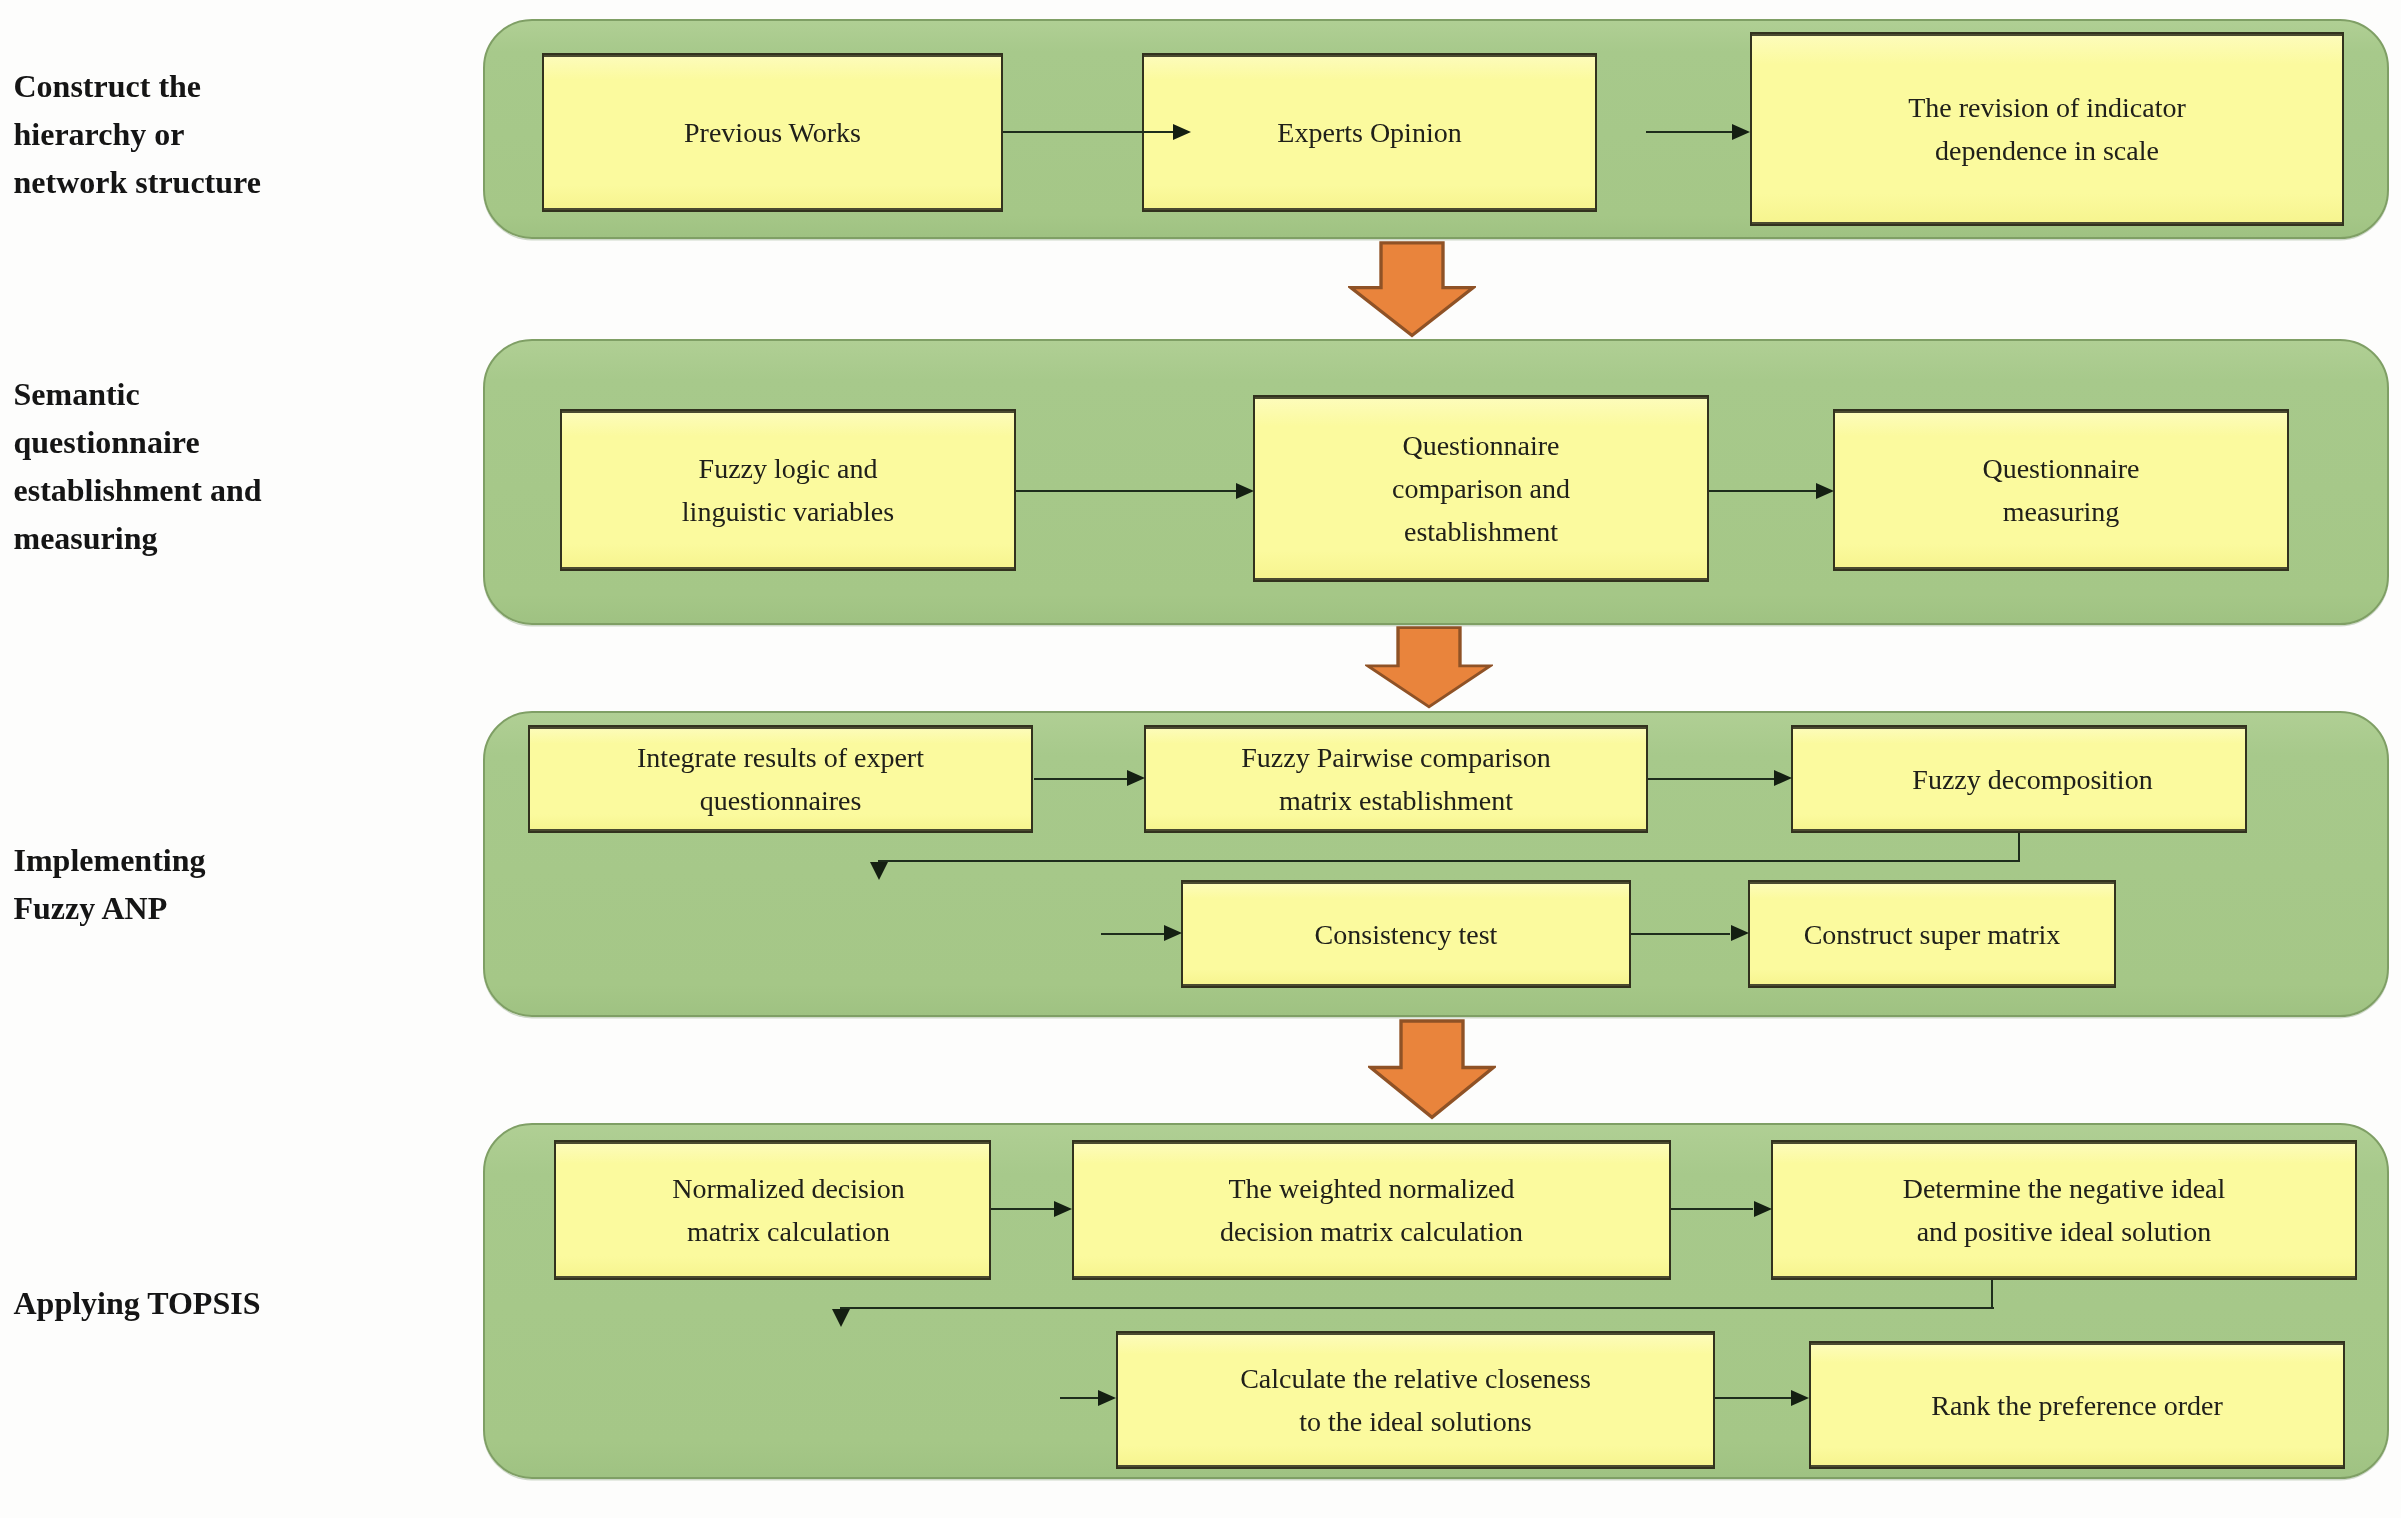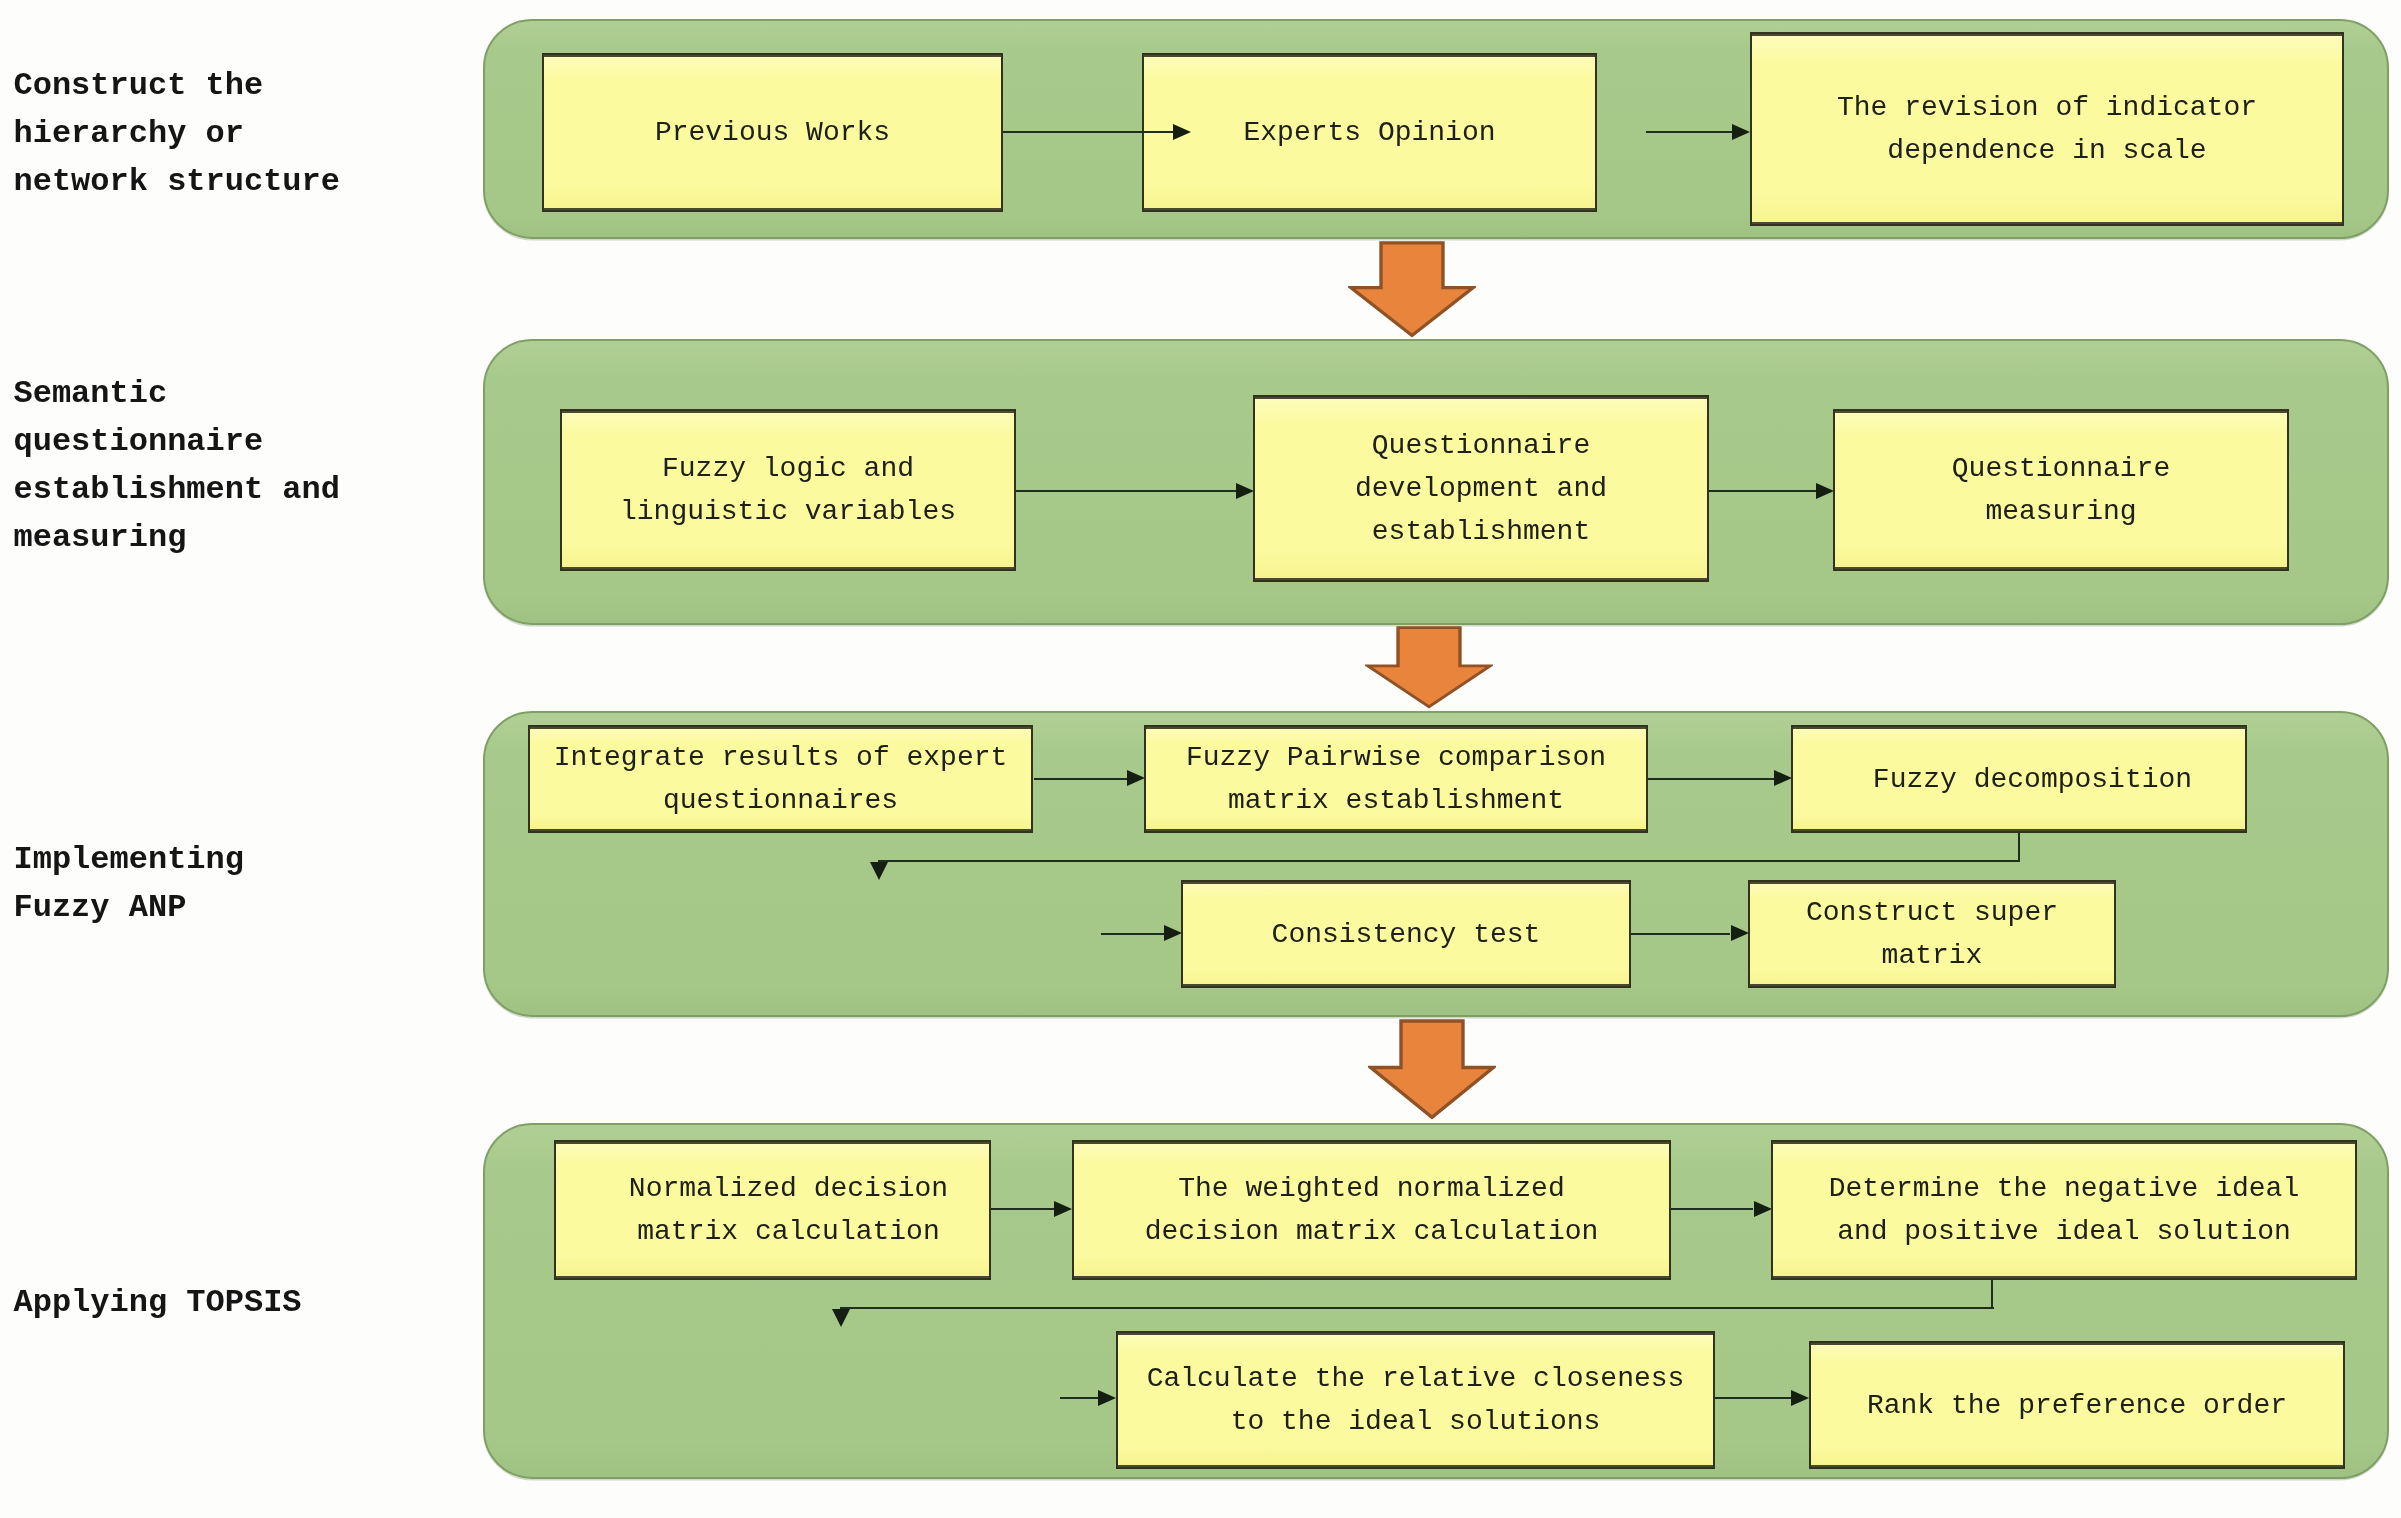--- a/index.html
+++ b/index.html
@@ -1,18 +1,18 @@
 <!DOCTYPE html>
 <html style="font-size:10.8px"><head>
 <meta charset="utf-8">
 <style>
   html,body{margin:0;padding:0;background:#ffffff;}
   #canvas{
     position:relative;width:2401px;height:1519px;background:#fdfdfc;
-    font-family:Liberation Mono, monospace;overflow:hidden;
+    font-family:Liberation Serif, serif;overflow:hidden;
   }
   .stage-label{
     position:absolute;left:13.5px;color:#151515;font-weight:bold;
     font-size:32px;line-height:48px;letter-spacing:0px;
   }
   .panel{
     position:absolute;left:483px;width:1906px;border-radius:49px;
     background:linear-gradient(180deg,#b0cf94 0%,#a7c98b 14%,#a5c787 90%,#9fc282 100%);
     border:2px solid #7f9f65;box-sizing:border-box;
     box-shadow:0 1.4px 0 rgba(120,150,110,0.35);
@@ -82,21 +82,21 @@
     <polygon points="49,3 141,3 141,72 186,72 95,146 4,72 49,72" fill="#e9843c" stroke="#8f5226" stroke-width="5"></polygon>
   </svg>
 
   <div class="panel" style="top:339px;height:286px;"></div>
   <div class="ybox" style="left:560px;top:409px;width:456px;height:162px;">
     <div>Fuzzy logic and</div>
     <div>linguistic variables</div>
   </div>
   <div class="ybox" style="left:1253px;top:395px;width:456px;height:187px;">
     <div>Questionnaire</div>
-    <div>development and</div>
+    <div>comparison and</div>
     <div>establishment</div>
   </div>
   <div class="ybox" style="left:1833px;top:409px;width:456px;height:162px;">
     <div>Questionnaire</div>
     <div>measuring</div>
   </div>
   <div class="hline" style="left:1016px;top:490px;width:220px;"></div>
   <div class="hhead" style="left:1236px;top:483px;"></div>
   <div class="hline" style="left:1709px;top:490px;width:107px;"></div>
   <div class="hhead" style="left:1816px;top:483px;"></div>

